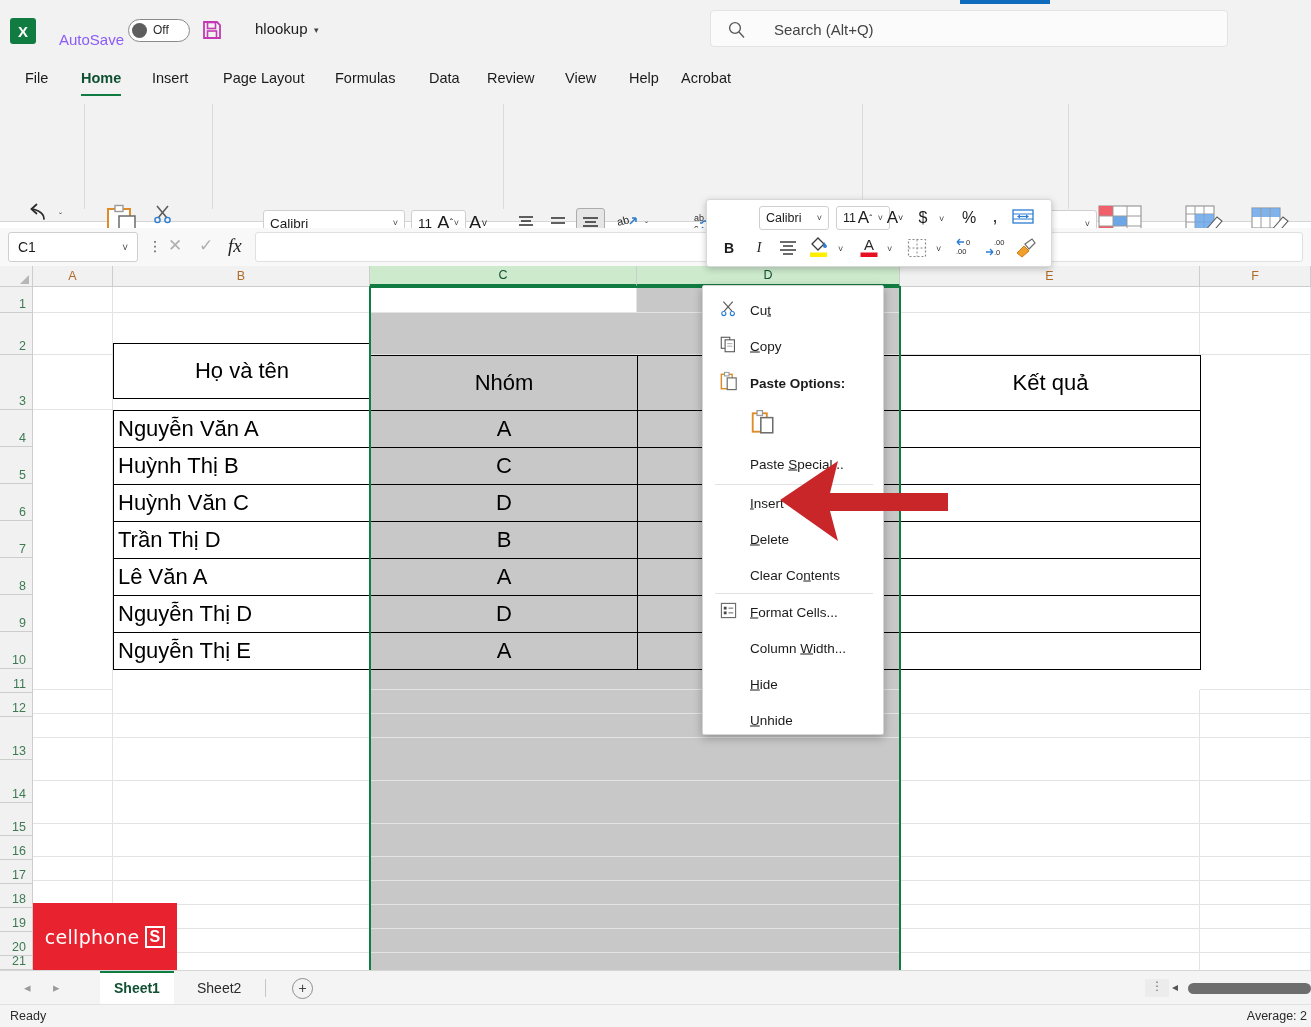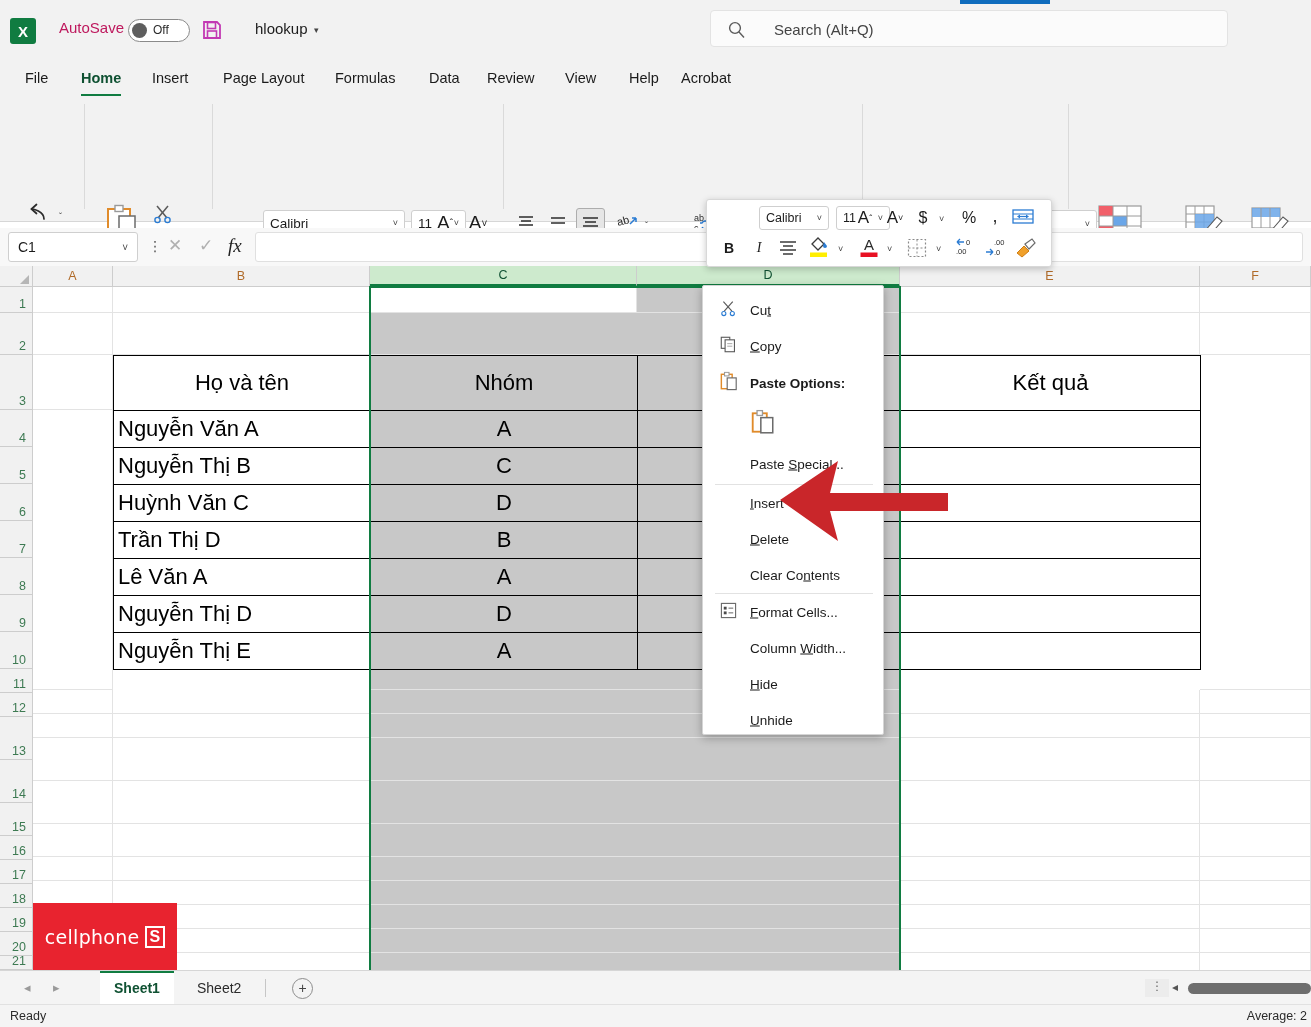--- a/index.html
+++ b/index.html
@@ -21,21 +21,21 @@
     position:absolute; left:960px; top:0; width:90px; height:4px;
     background:#0f6cbd;
   }
   #excel-icon{
     position:absolute; left:10px; top:18px; width:26px; height:26px;
     background:#107c41; border-radius:3px;
     color:#fff; font-size:15px; font-weight:bold;
     display:flex; align-items:center; justify-content:center;
   }
   #autosave-label{
-    position:absolute; left:59px; top:19px; font-size:15px; color:#be185d;
+    position:absolute; left:59px; top:31px; font-size:15px; color:#8b5cf6;
   }
   #autosave-toggle{
     position:absolute; left:128px; top:19px; width:62px; height:23px;
     border:1px solid #8a8a8a; border-radius:12px; background:#fff;
   }
   #autosave-knob{
     position:absolute; left:3px; top:3px; width:15px; height:15px;
     border-radius:50%; background:#5e5e5e;
   }
   #autosave-state{
@@ -808,31 +808,31 @@
     <div class="gcell selfill" style="left:337px;top:642px; width:530px; height:24px;"></div>
     <div class="gcell" style="left:867px;top:642px; width:300px; height:24px;"></div>
     <div class="gcell" style="left:1167px;top:642px; width:111px; height:24px;"></div>
 
     <div class="gcell" style="left:0;top:666px; width:80px;  height:24px;"></div>
     <div class="gcell" style="left:80px;top:666px; width:257px; height:24px;"></div>
     <div class="gcell selfill" style="left:337px;top:666px; width:530px; height:24px;"></div>
     <div class="gcell" style="left:867px;top:666px; width:300px; height:24px;"></div>
     <div class="gcell" style="left:1167px;top:666px; width:111px; height:24px;"></div>
 
-    <div class="tblcell ctr" style="left:80px;  top:68px; width:258px; height:56px;">Họ và tên</div>
+    <div class="tblcell ctr" style="left:80px;  top:56px; width:258px; height:56px;">Họ và tên</div>
     <div class="tblcell ctr graybg" style="left:337px; top:68px; width:268px; height:56px;">Nhóm</div>
     <div class="tblcell ctr graybg" style="left:604px; top:68px; width:264px; height:56px;"></div>
     <div class="tblcell ctr" style="left:867px; top:68px; width:301px; height:56px;">Kết quả</div>
 
     <div class="tblcell lft" style="left:80px;  top:123px; width:258px; height:38px;">Nguyễn Văn A</div>
     <div class="tblcell ctr graybg" style="left:337px; top:123px; width:268px; height:38px;">A</div>
     <div class="tblcell ctr graybg" style="left:604px; top:123px; width:264px; height:38px;"></div>
     <div class="tblcell ctr" style="left:867px; top:123px; width:301px; height:38px;"></div>
 
-    <div class="tblcell lft" style="left:80px;  top:160px; width:258px; height:38px;">Nguyễn Thị B</div>
+    <div class="tblcell lft" style="left:80px;  top:160px; width:258px; height:38px;">Huỳnh Thị B</div>
     <div class="tblcell ctr graybg" style="left:337px; top:160px; width:268px; height:38px;">C</div>
     <div class="tblcell ctr graybg" style="left:604px; top:160px; width:264px; height:38px;"></div>
     <div class="tblcell ctr" style="left:867px; top:160px; width:301px; height:38px;"></div>
 
     <div class="tblcell lft" style="left:80px;  top:197px; width:258px; height:38px;">Huỳnh Văn C</div>
     <div class="tblcell ctr graybg" style="left:337px; top:197px; width:268px; height:38px;">D</div>
     <div class="tblcell ctr graybg" style="left:604px; top:197px; width:264px; height:38px;"></div>
     <div class="tblcell ctr" style="left:867px; top:197px; width:301px; height:38px;"></div>
 
     <div class="tblcell lft" style="left:80px;  top:234px; width:258px; height:38px;">Trần Thị D</div>

